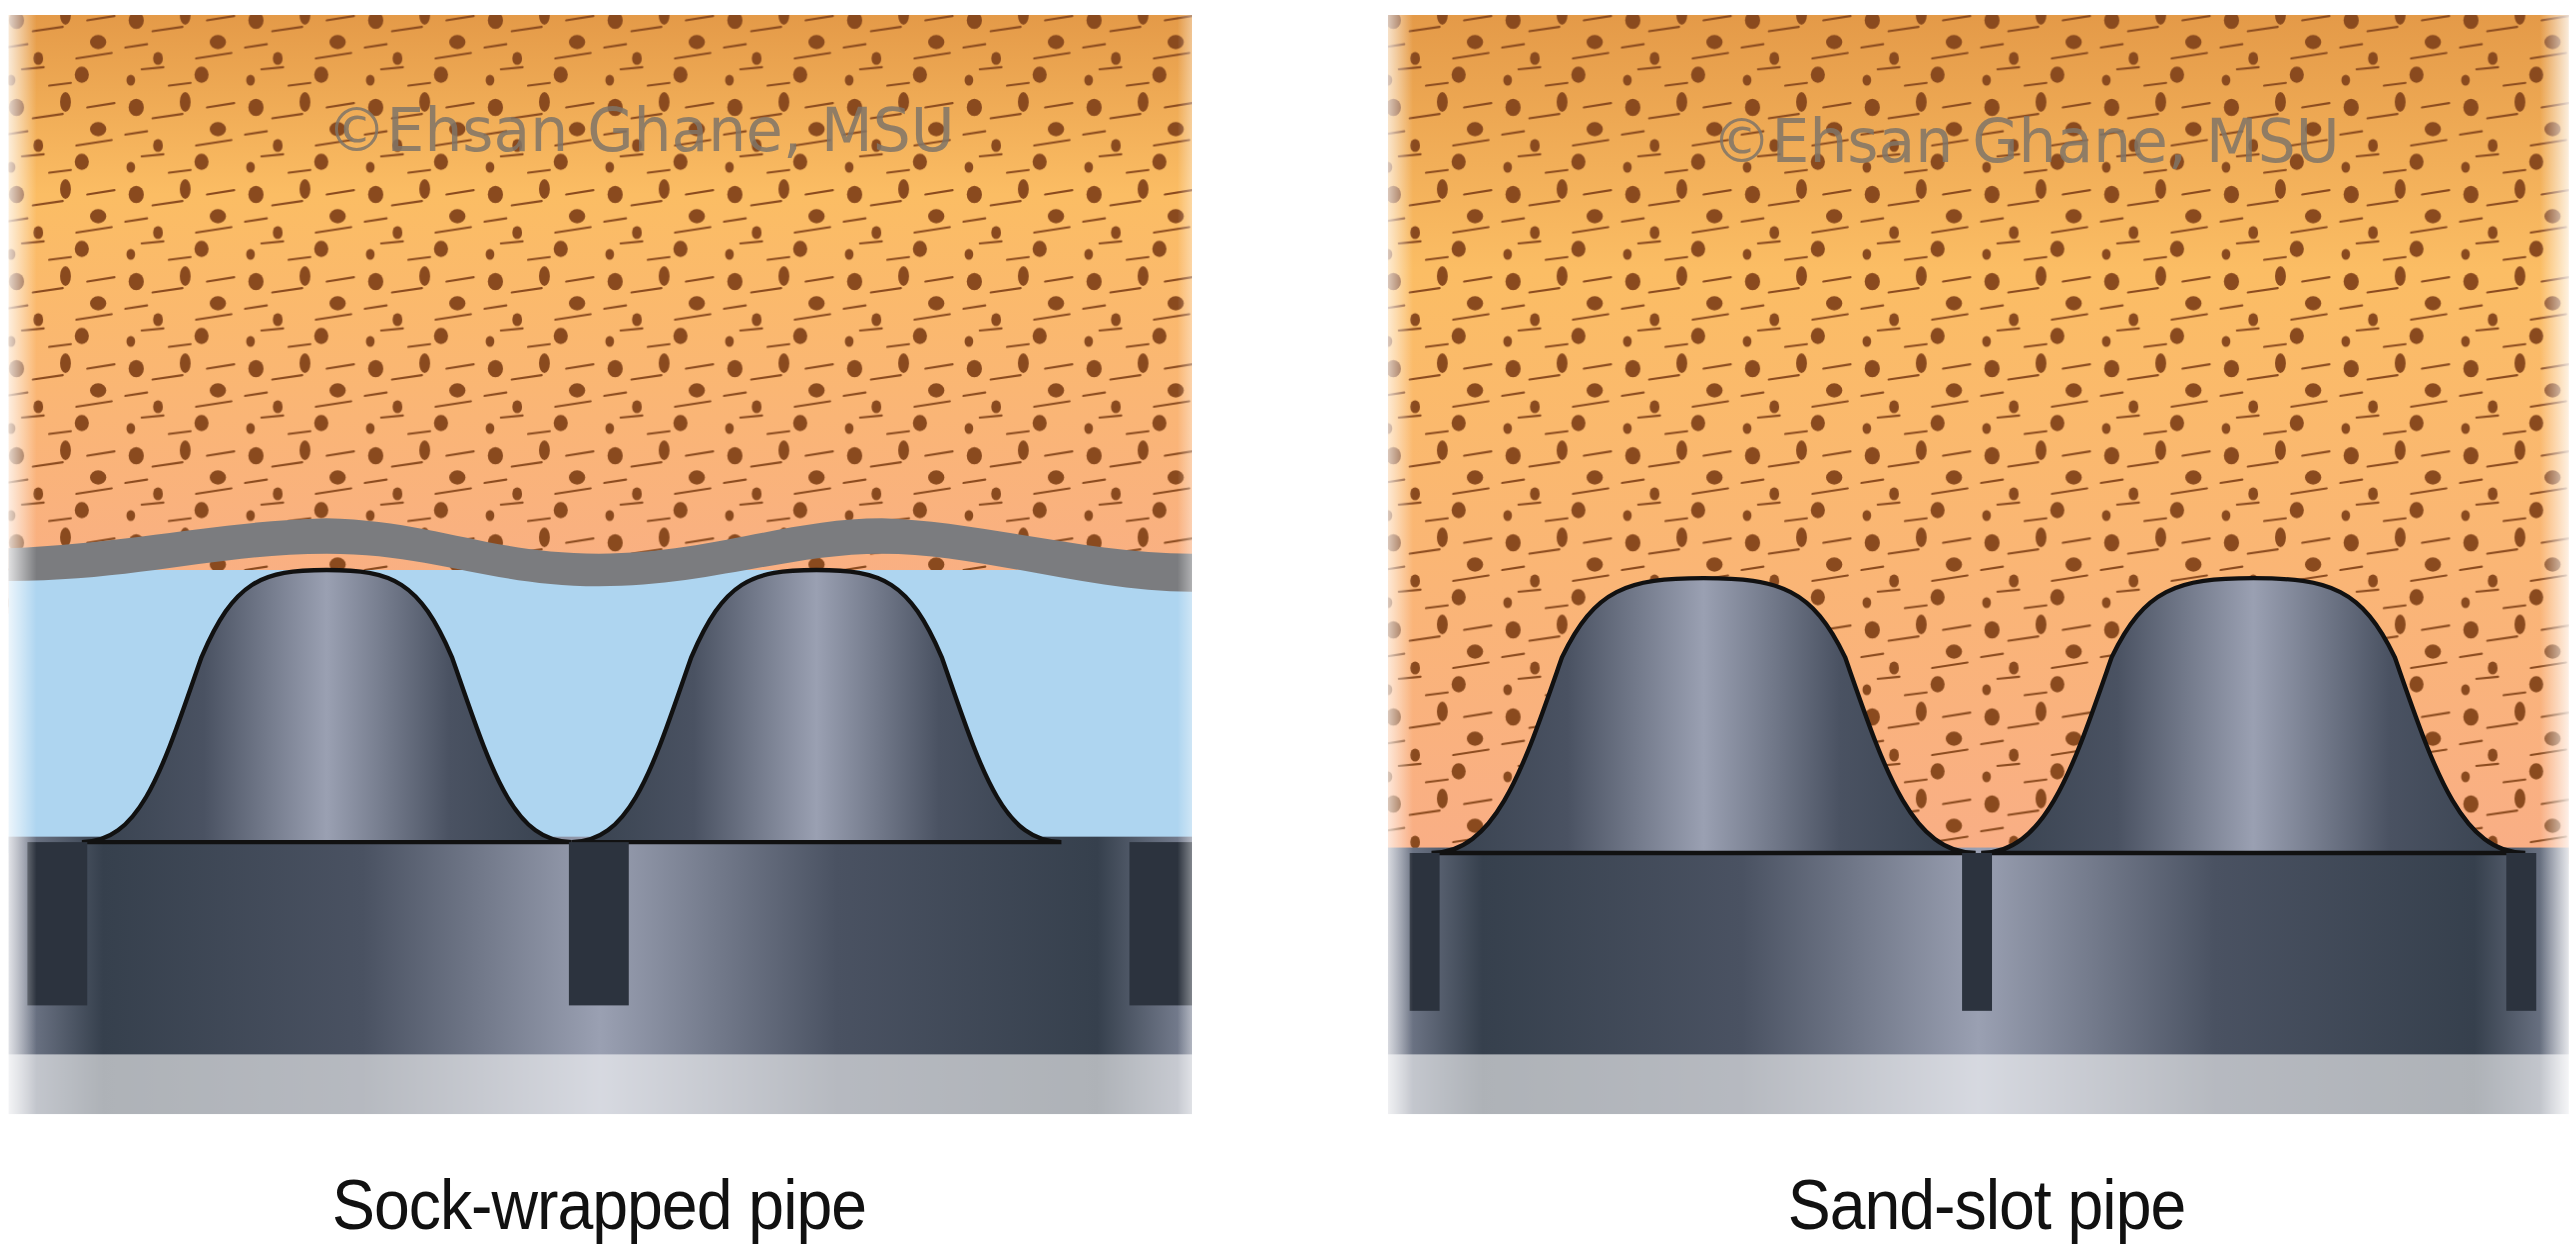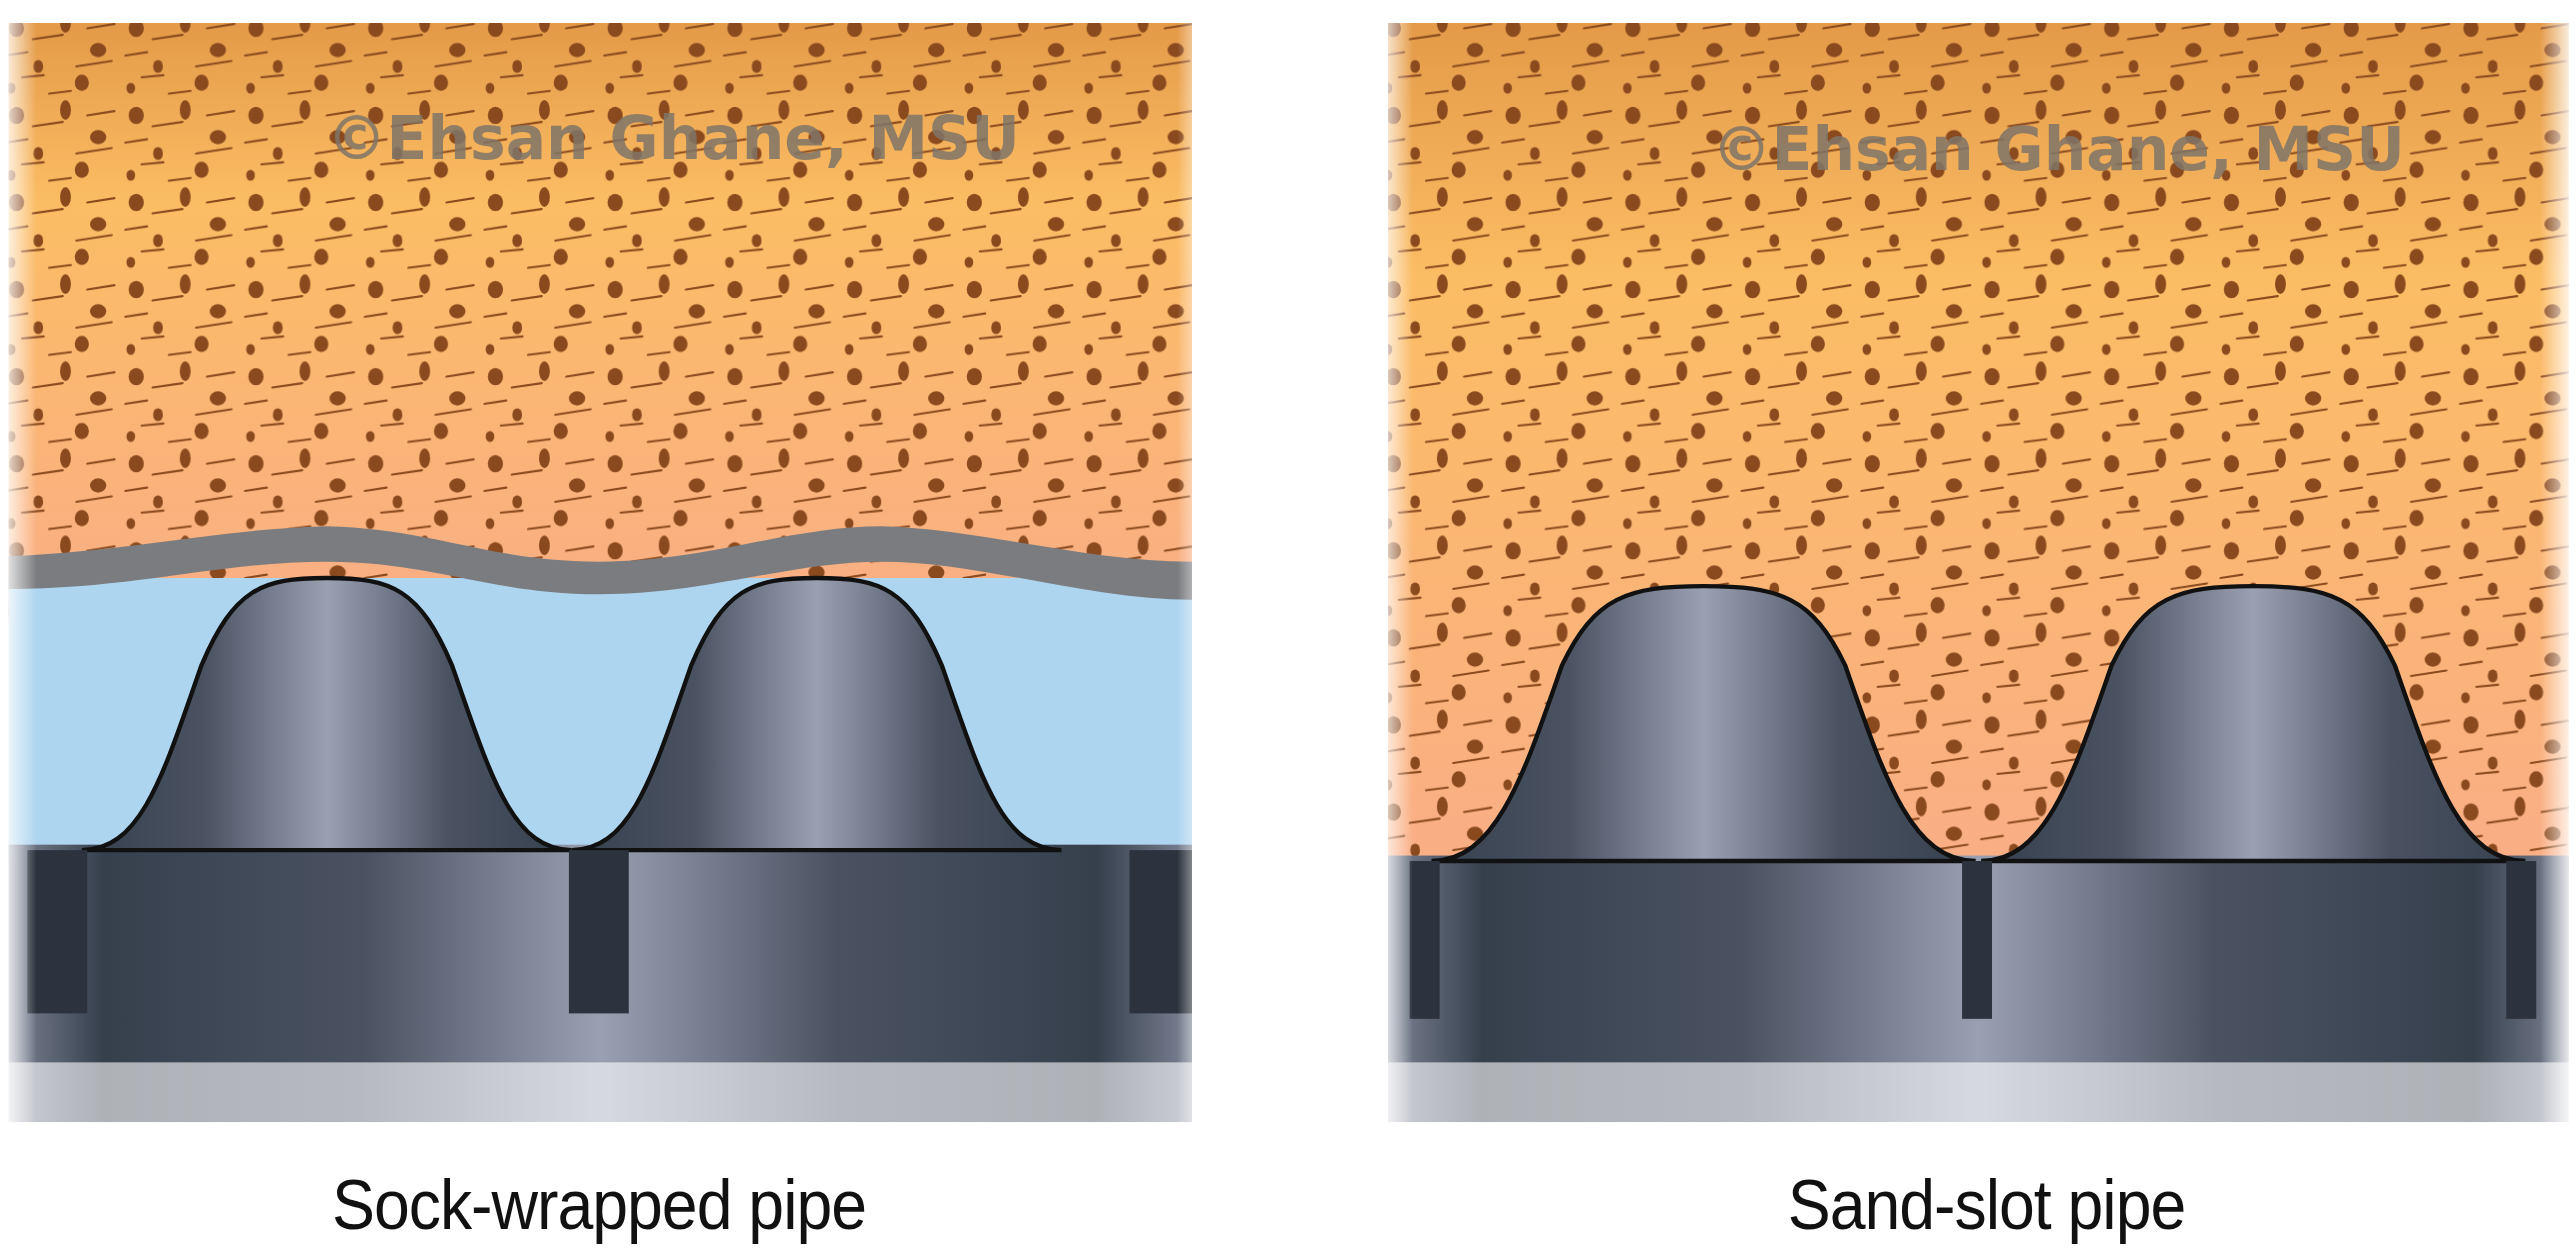--- a/index.html
+++ b/index.html
@@ -1,17 +1,17 @@
 <!DOCTYPE html>
 <html style="font-size:8.7px"><head>
 <meta charset="utf-8">
 <style>
   html, body { margin:0; padding:0; background:#ffffff; }
   body { width:2576px; height:1252px; position:relative; overflow:hidden; font-family:"Liberation Sans", sans-serif; }
-  .panel { position:absolute; top:12px;font-weight:bold; }
+  .panel { position:absolute; top:4px; }
   .panel svg { display:block; }
   .caption { position:absolute; top:1165px; font-size:70px; color:#111; text-align:center; letter-spacing:-1.1px; transform:scaleX(0.92); transform-origin:center; }
   .watermark { font-family:"DejaVu Sans", sans-serif; }
 </style>
 </head>
 <body>
 
 <div class="panel" style="left:0;">
   <svg width="1214" height="1132" viewBox="0 0 2230 2080">
     <defs>

